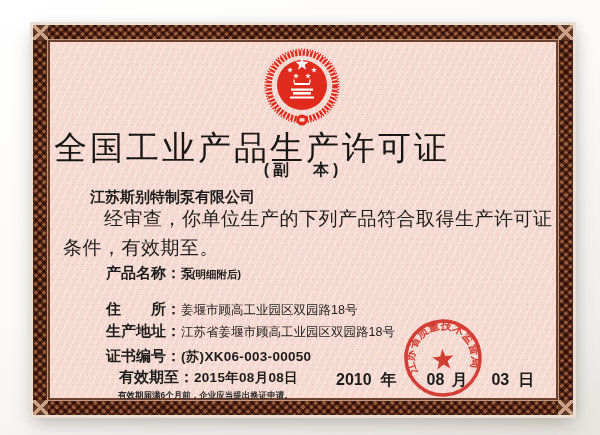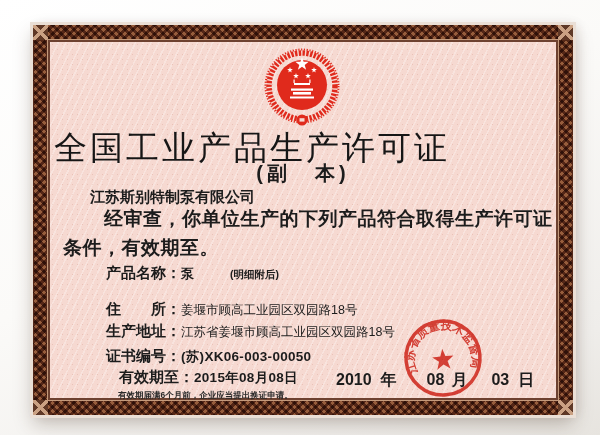--- a/index.html
+++ b/index.html
@@ -41,31 +41,31 @@
   }
   
   .emblem{position:absolute;left:212px;top:5px;width:80px;height:80px;}
   
   .title{
     position:absolute;top:80px;left:0;width:100%;margin:4px;text-align:left;
     font-size:33px;font-weight:400;letter-spacing:3px;color:#161616;
   }
   .subtitle{
     position:absolute;top:118px;left:0;width:100%;text-align:center;
-    font-size:20px;font-weight:600;letter-spacing:4px;
+    font-size:16px;font-weight:600;letter-spacing:4px;
   }
   .company{position:absolute;left:40px;top:146px;font-size:15px;font-weight:700;}
-  .body-line{position:absolute;font-size:19px;font-weight:700;letter-spacing:0.5px;}
+  .body-line{position:absolute;font-size:19px;font-weight:400;letter-spacing:0.5px;}
   .line1{left:54px;top:164px;}
   .line2{left:13px;top:193px;}
   
   .row{position:absolute;left:56px;white-space:nowrap;}
   .row .label{font-size:15px;font-weight:800;}
   .pvalue{font-size:13px;font-weight:700;}
-  .pnote{font-size:10.5px;font-weight:700;margin-left:-2px;padding-left:38px;}
+  .pnote{font-size:10.5px;font-weight:700;margin-left:-2px;}
   .value{font-size:12.5px;font-weight:400;}
   .value-en{font-size:13.5px;font-weight:800;letter-spacing:0.3px;}
   .r-product{top:222px;}
   .r-residence{top:258px;}
   .r-prodaddr{top:280px;}
   .r-certno{top:305px;}
   .r-valid{top:326px;margin-left:13px;}
   .renewal{position:absolute;left:57px;top:348px;font-size:8.5px;font-weight:700;color:#2a2a2a;margin-left:11px;}
   
   .date{position:absolute;left:286px;top:328px;white-space:nowrap;font-weight:800;}

